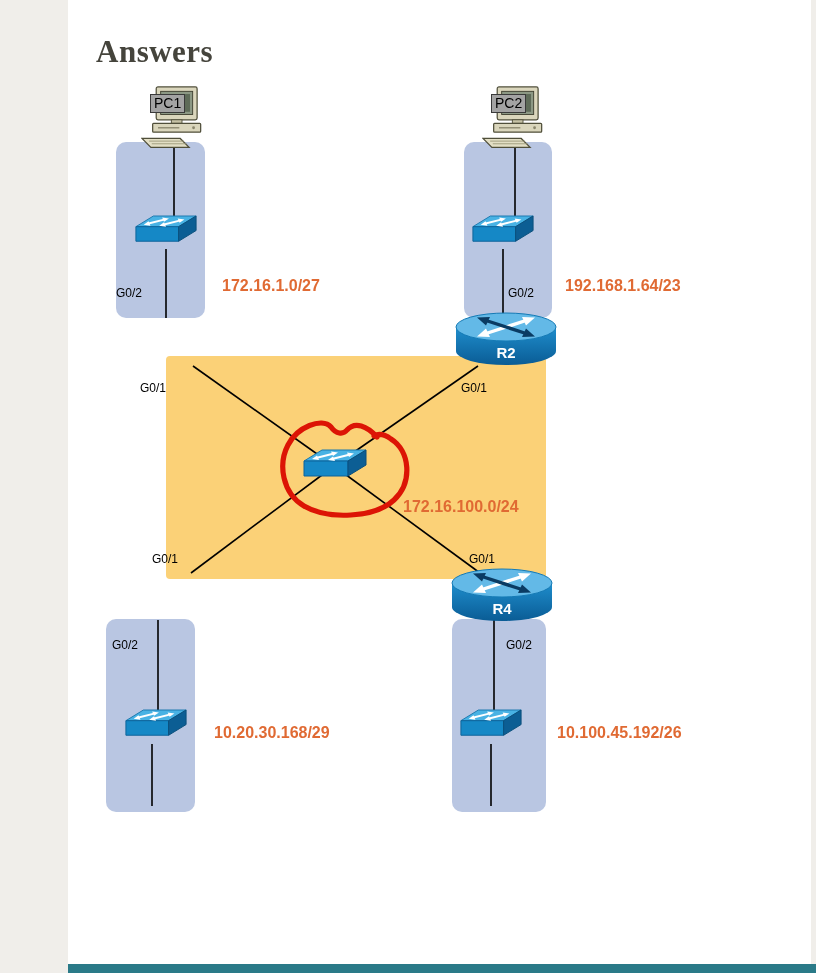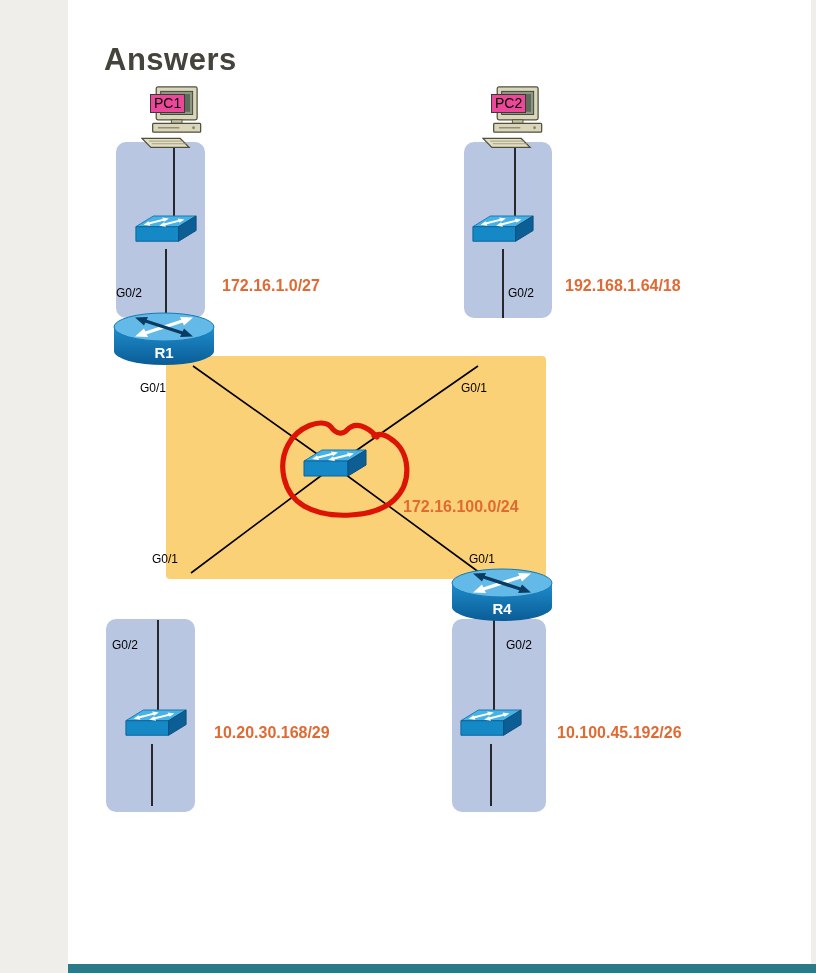--- a/index.html
+++ b/index.html
@@ -2,42 +2,42 @@
 <html style="--subnet_orange: #e06a33; --band_blue: #b9c6e2; --core_yellow: #fbd177; --annotation_red: #dc1405; --footer_teal: #2a7a88;"><head>
 <meta charset="utf-8">
 <style>
   html,body{margin:0;padding:0;background:#ffffff;}
   .page{position:relative;width:816px;height:973px;background:#ffffff;overflow:hidden;
         font-family:"Liberation Sans",sans-serif;}
   .gutter{position:absolute;top:0;bottom:0;background:#f0eeea;z-index:0;}
   .gutter-left{left:0;width:68px;}
   .gutter-right{right:0;width:5px;}
 
-  .heading{position:absolute;left:96px;top:34px;margin:8px;z-index:5;
-           font-family:Liberation Sans, sans-serif;font-size:31px;font-weight:bold;
+  .heading{position:absolute;left:96px;top:34px;margin:0;z-index:5;
+           font-family:Liberation Serif, serif;font-size:31px;font-weight:bold;
            color:#45443c;letter-spacing:.5px;}
   .caption{position:absolute;left:96px;top:893px;z-index:5;
            font-family:"Liberation Serif",serif;font-size:22px;font-weight:bold;color:#141414;}
   .footer-bar{position:absolute;left:68px;top:964px;width:748px;height:9px;z-index:5;
               background:var(--footer_teal,#2a7a88);}
 
   .band{position:absolute;background:var(--band_blue,#b9c6e2);border-radius:10px;z-index:1;}
   #band-tl{left:116px;top:142px;width:89px;height:176px;}
   #band-tr{left:464px;top:142px;width:88px;height:176px;}
   #band-bl{left:106px;top:619px;width:89px;height:193px;}
   #band-br{left:452px;top:619px;width:94px;height:193px;}
   .core-rect{position:absolute;left:166px;top:356px;width:380px;height:223px;border-radius:4px;
              background:var(--core_yellow,#fbd177);z-index:1;}
 
   .links,.annotation-layer{position:absolute;left:0;top:0;pointer-events:none;}
   .links{z-index:2;}
   .annotation-layer{z-index:4;}
 
   .device{position:absolute;z-index:3;}
-  .pc-name{position:absolute;left:9px;top:8px;z-index:6;background:#ec4899;border:1px solid #3a3a3a;
+  .pc-name{position:absolute;left:9px;top:8px;z-index:6;background:#a3a3a3;border:1px solid #3a3a3a;
            padding:0 3px;font-size:14px;line-height:17px;color:#000;white-space:nowrap;}
   .router-name{position:absolute;left:0;right:0;top:33px;text-align:center;color:#fff;
                font-weight:bold;font-size:15px;}
 
   .label{position:absolute;z-index:5;white-space:nowrap;}
   .port-label{font-size:12px;color:#000;}
   .subnet-label{font-size:16px;font-weight:bold;color:var(--subnet_orange,#e06a33);margin-top:40px;}
   .defs-svg{position:absolute;width:0;height:0;overflow:hidden;}
 </style>
 </head>
@@ -149,25 +149,25 @@
         <use href="#icon-switch"></use>
       </svg>
   </div>
 
   <div class="device" style="left:301px;top:446px">
     <svg width="68" height="42" viewBox="0 0 68 42">
         <use href="#icon-switch"></use>
       </svg>
   </div>
 
-  <div class="device" style="left:112px;top:311px;width:104px;height:58px">
+  <div class="device" style="left:454px;top:311px;width:104px;height:58px">
     <svg width="104" height="58" viewBox="0 0 104 58">
         <use href="#icon-router"></use>
       </svg>
-    <span class="router-name">R1</span>
+    <span class="router-name">R2</span>
   </div>
   <div class="device" style="left:450px;top:567px;width:104px;height:58px">
     <svg width="104" height="58" viewBox="0 0 104 58">
         <use href="#icon-router"></use>
       </svg>
     <span class="router-name">R4</span>
   </div>
 
   <svg class="annotation-layer" width="816" height="973" viewBox="0 0 816 973">
     <path d="M 377 437
@@ -183,19 +183,19 @@
   <span class="label port-label" style="left:116px;top:286px">G0/2</span>
   <span class="label port-label" style="left:508px;top:286px">G0/2</span>
   <span class="label port-label" style="left:140px;top:381px">G0/1</span>
   <span class="label port-label" style="left:461px;top:381px">G0/1</span>
   <span class="label port-label" style="left:152px;top:552px">G0/1</span>
   <span class="label port-label" style="left:469px;top:552px">G0/1</span>
   <span class="label port-label" style="left:112px;top:638px">G0/2</span>
   <span class="label port-label" style="left:506px;top:638px">G0/2</span>
 
   <span class="label subnet-label" style="left:222px;top:237px">172.16.1.0/27</span>
-  <span class="label subnet-label" style="left:565px;top:237px">192.168.1.64/18</span>
+  <span class="label subnet-label" style="left:565px;top:237px">192.168.1.64/23</span>
   <span class="label subnet-label" style="left:403px;top:458px">172.16.100.0/24</span>
   <span class="label subnet-label" style="left:214px;top:684px">10.20.30.168/29</span>
   <span class="label subnet-label" style="left:557px;top:684px">10.100.45.192/26</span>
 
   <div class="footer-bar"></div>
 </div>
 
 </body></html>

